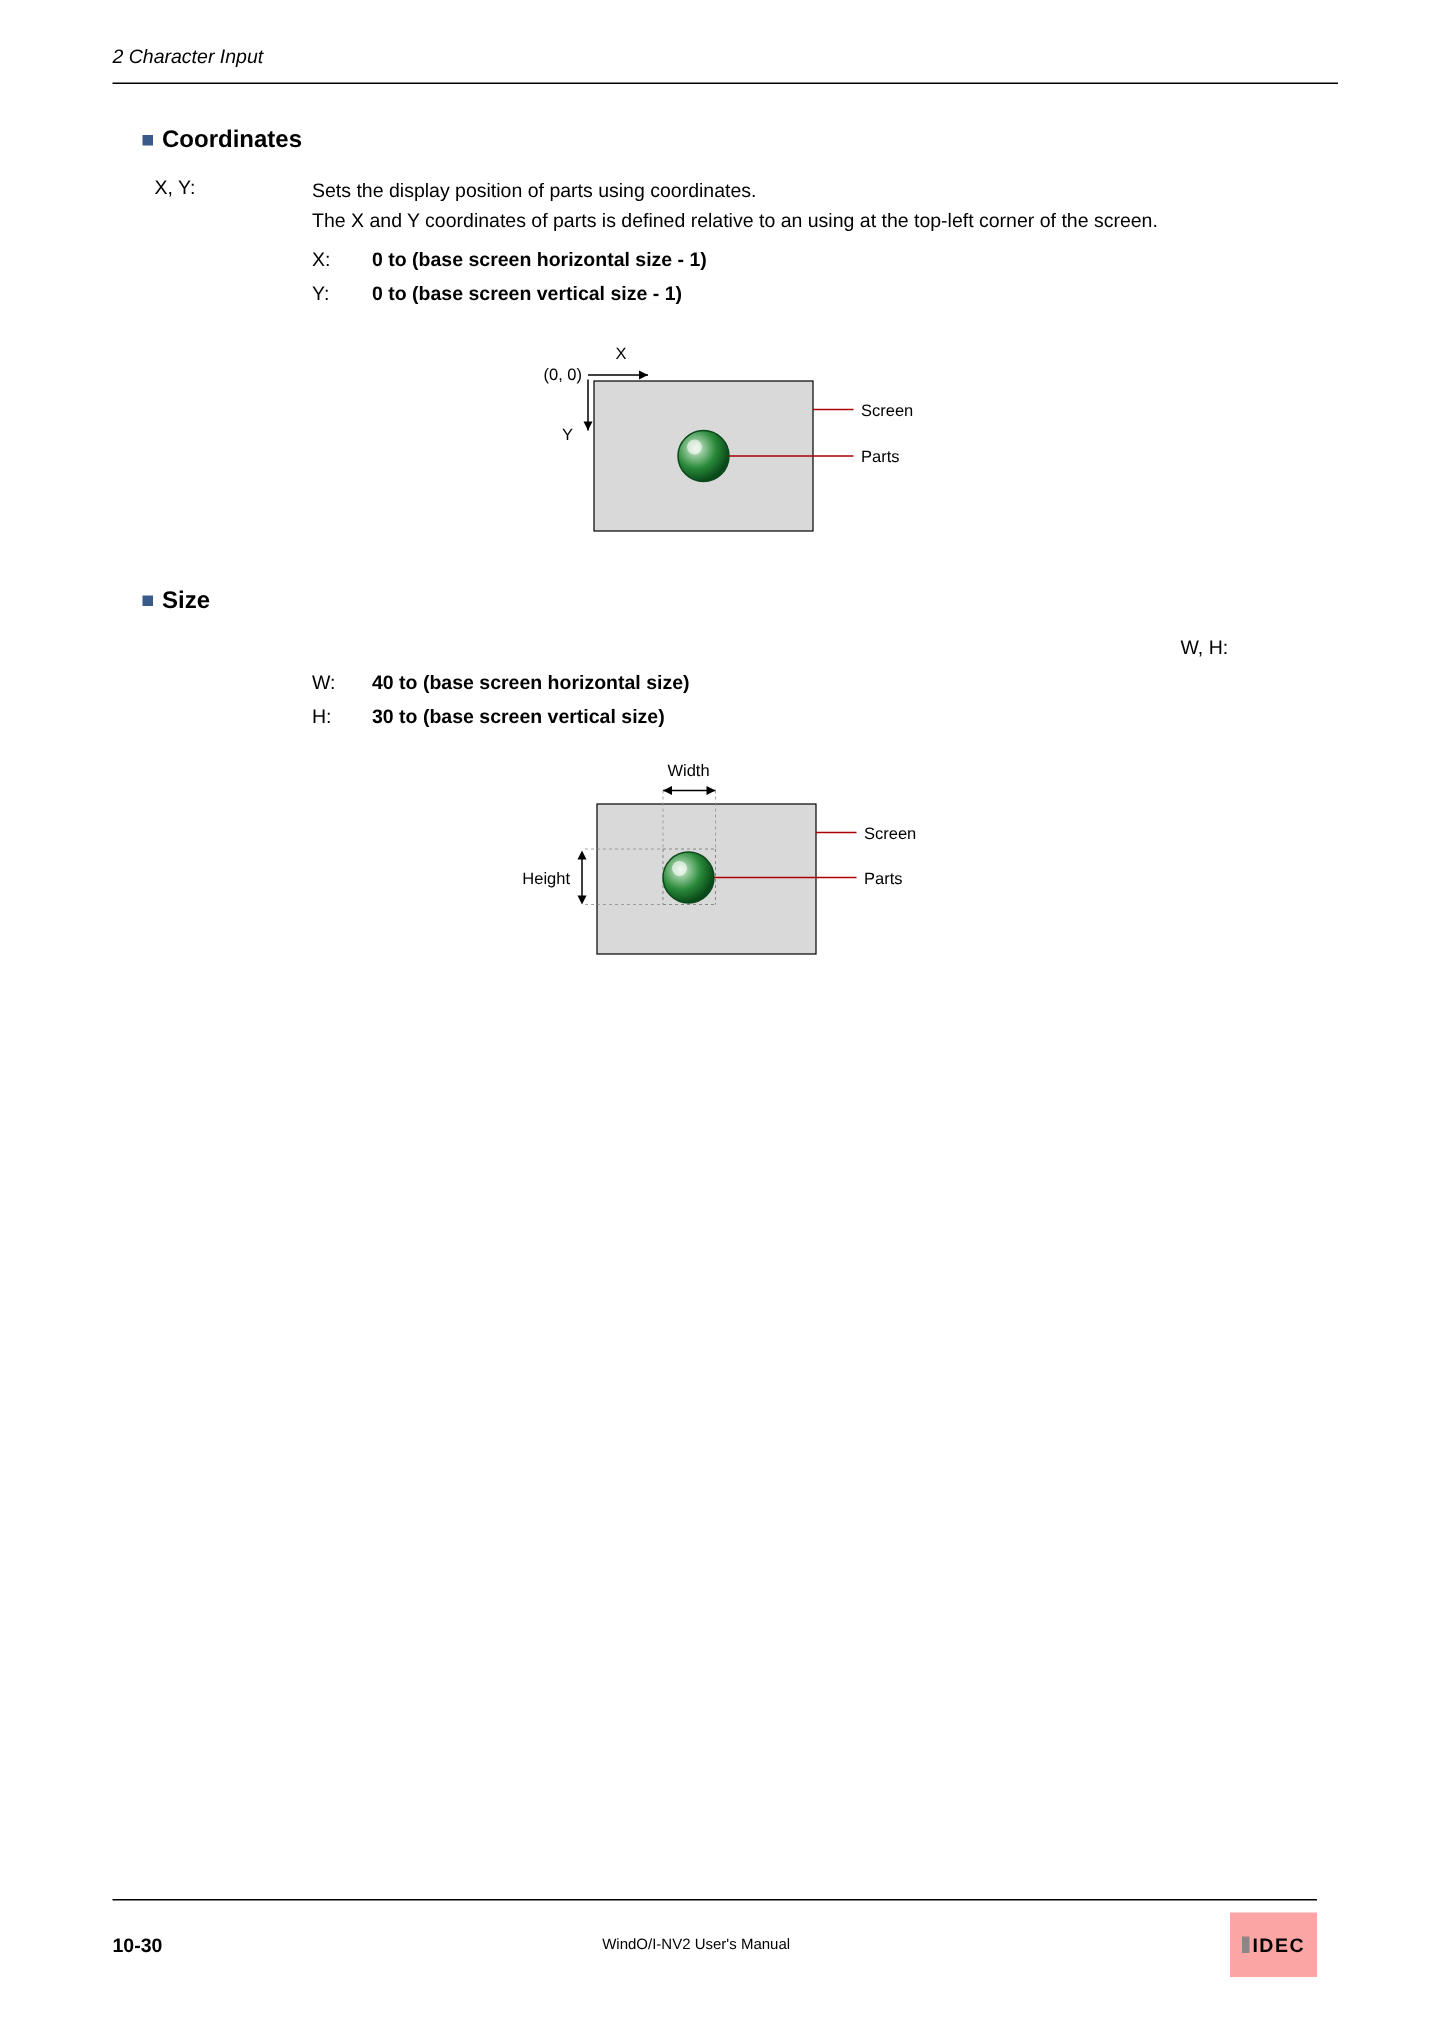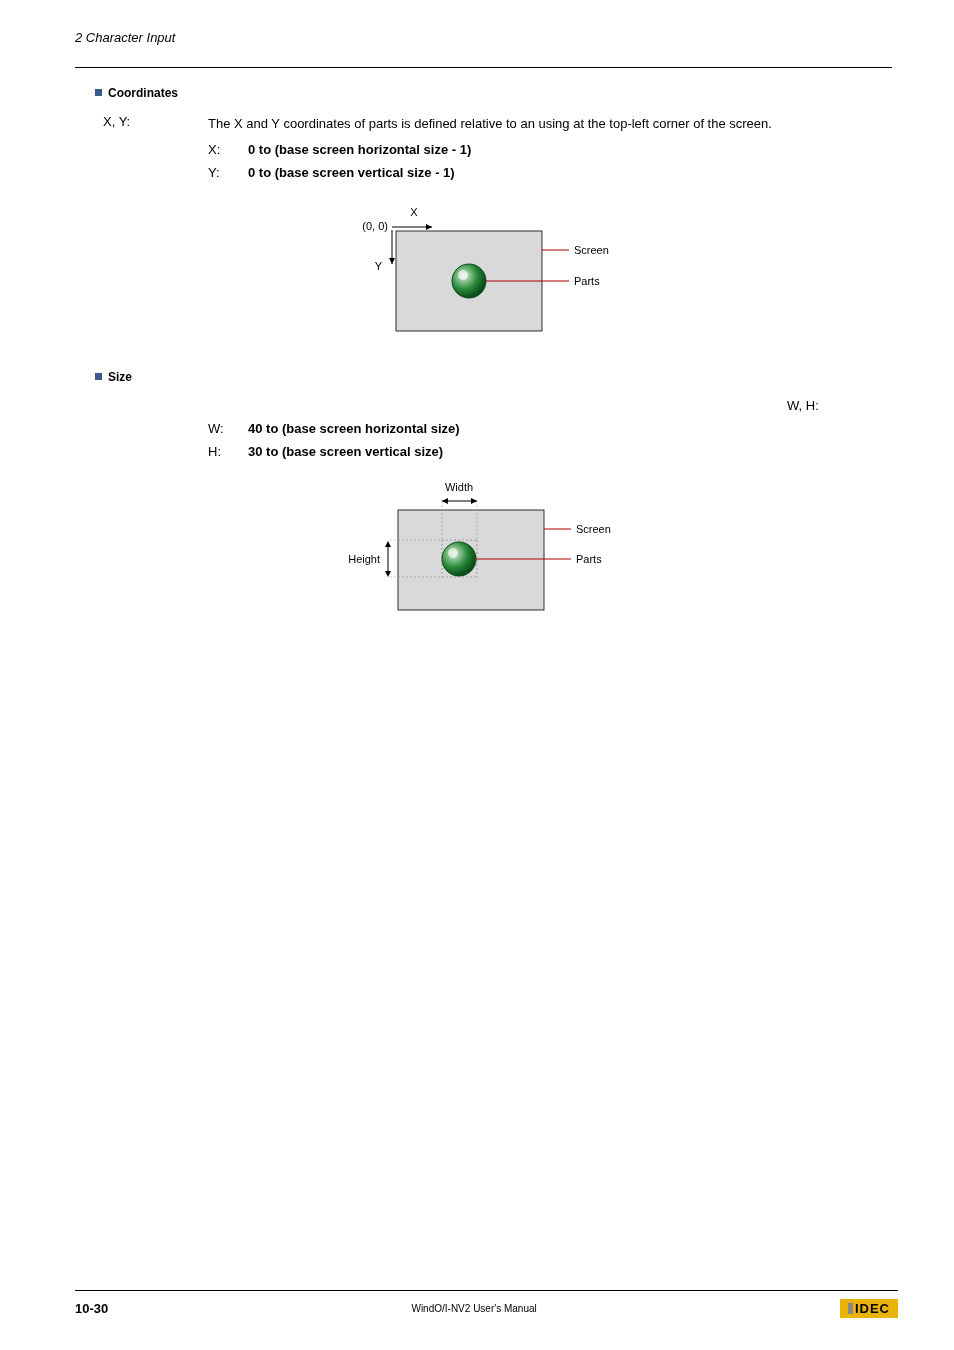--- a/index.html
+++ b/index.html
@@ -13,42 +13,42 @@
     position: relative;
   }
   .header {
     position: absolute;
     top: 30px;
     left: 75px;
     right: 62px;
     font-style: italic;
     font-size: 13px;
     border-bottom: 1px solid #000;
-    padding-bottom: 22px;
+    padding-bottom: 10px;
   }
   .content {
     position: absolute;
     top: 85px;
     left: 95px;
     right: 62px;
   }
   .subheading {
     margin-bottom: 14px;
   }
   .bullet {
     display: inline-block;
     width: 7px;
     height: 7px;
     background: #3a5a8a;
     vertical-align: 1px;
     margin-right: 6px;
   }
   .subheading-text {
     font-weight: bold;
-    font-size: 12px;
+    font-size: 16px;
   }
   .def-row {
     margin-left: 8px;
     margin-bottom: 4px;
     display: flex;
     justify-content: flex-end;
   }
   .def-term {
     width: 105px;
     flex-shrink: 0;
@@ -72,33 +72,33 @@
   }
   .diagram-wrap {
     margin-top: 18px;
     margin-bottom: 28px;
     text-align: center;
   }
   .footer {
     position: absolute;
     bottom: 32px;
     left: 75px;
-    right: 56px;
+    right: 76px;
     border-top: 1px solid #000;
     padding-top: 8px;
     display: flex;
     justify-content: space-between;
     align-items: center;
     font-size: 12px;
   }
   .page-num { font-weight: bold; font-size: 13px; }
   .manual-title { font-size: 10px; }
   .logo {
-    background: #eab308;
-    padding: 2px 8px;
+    background: #fca5a5;
+    padding: 14px 8px;
     font-family: Arial, sans-serif;
     font-weight: bold;
     letter-spacing: 1px;
     font-size: 13px;
   }
   .logo-bar {
     display:inline-block;
     width:5px;
     height:11px;
     background:#888;
@@ -113,20 +113,21 @@
 
 <div class="content">
 
   <div class="subheading">
     <span class="bullet"></span><span class="subheading-text">Coordinates</span>
   </div>
 
   <div class="def-row">
     <div class="def-term">X, Y:</div>
     <div class="def-desc">
+      <div>Sets the display position of parts using coordinates.</div>
       <div>The X and Y coordinates of parts is defined relative to an using at the top-left corner of the screen.</div>
     </div>
   </div>
 
   <div class="sub-row">
     <div class="sub-term">X:</div>
     <div class="sub-desc">0 to (base screen horizontal size - 1)</div>
   </div>
   <div class="sub-row">
     <div class="sub-term">Y:</div>

